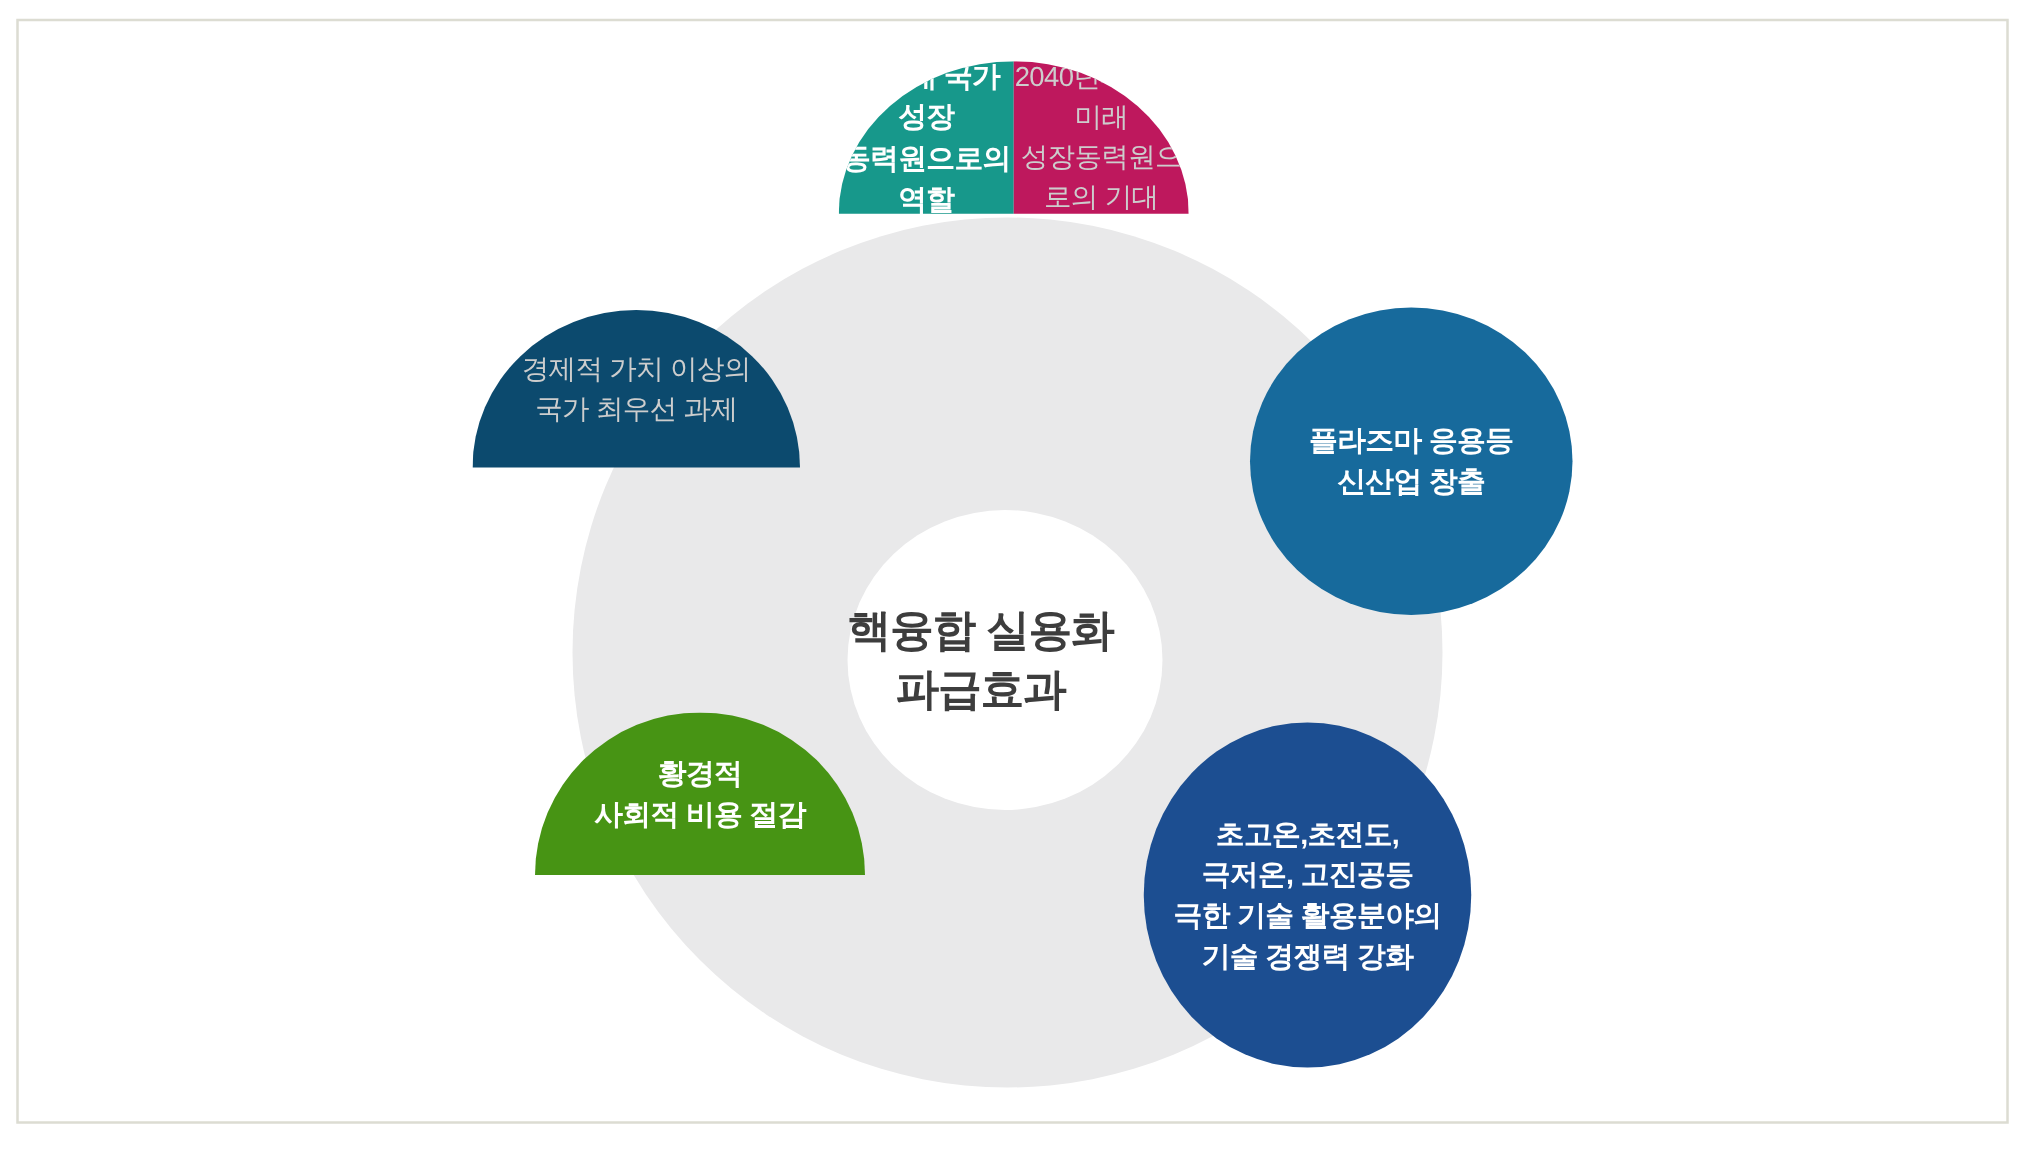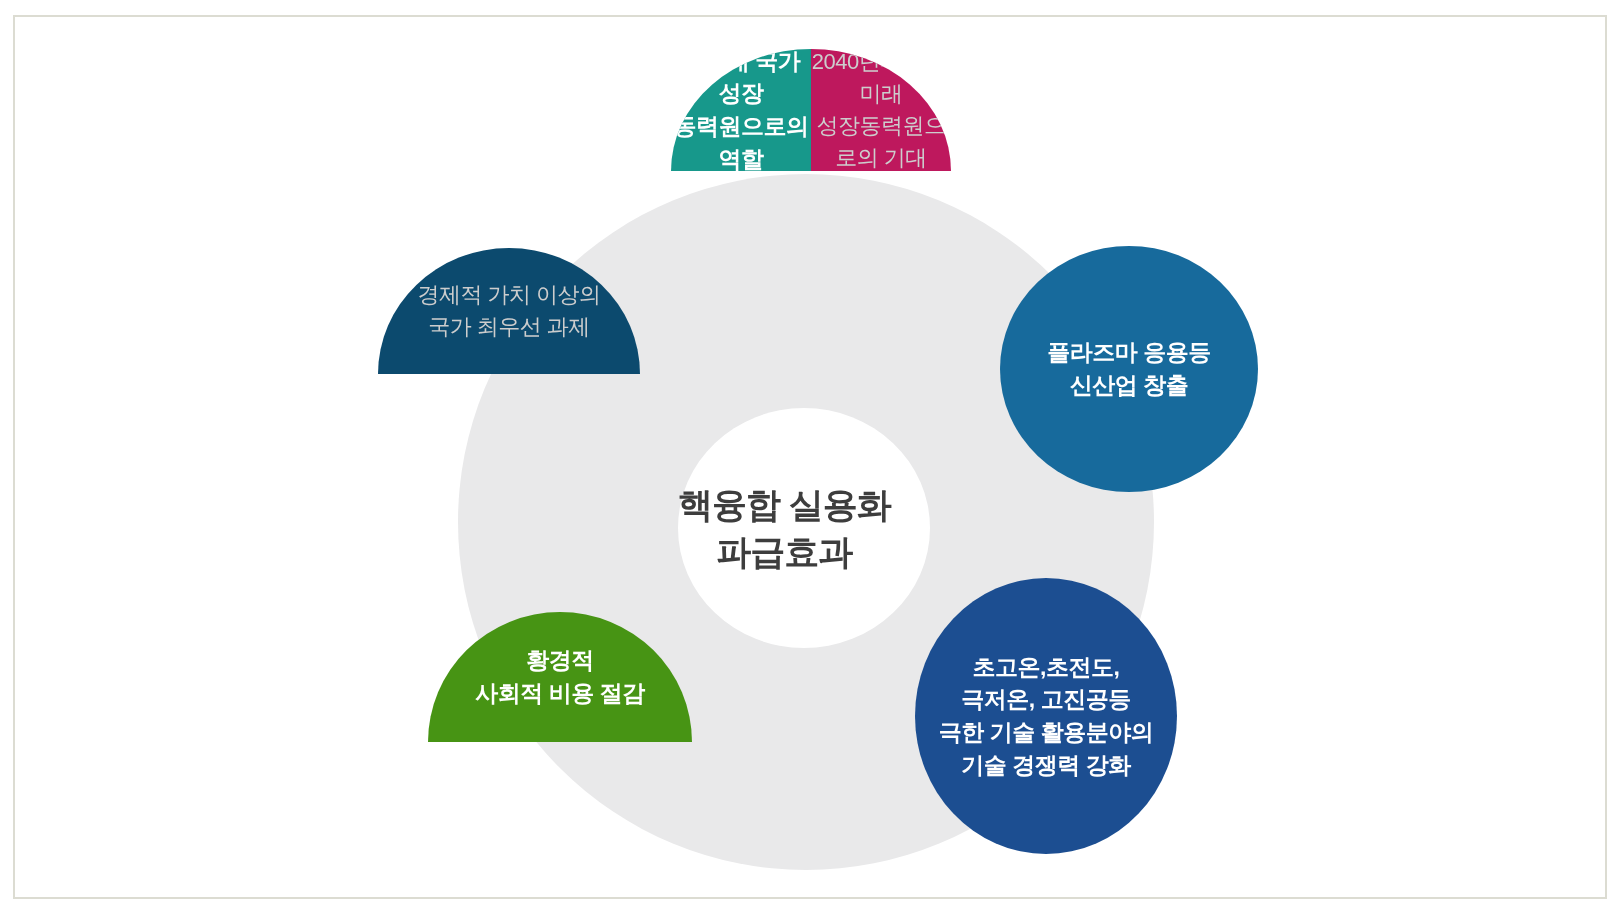--- a/index.html
+++ b/index.html
@@ -88,21 +88,21 @@
     font-weight: 400;
     color: #cdcdcd;
     text-align: center;
     white-space: pre-line;
     line-height: 1.45;
     letter-spacing: -0.5px;
   }
   .node-top  { left: 671px; top: 49px;  width: 280px; height: 244px; }
   .node-left { left: 378px; top: 248px; width: 262px; height: 252px; }
   .node-right{ left: 1000px; top: 246px; width: 258px; height: 246px; }
-  .node-bl   { left: 428px; top: 612px; width: 264px; height: 260px; }
+  .node-bl   { left: 428px; top: 570px; width: 264px; height: 260px; }
   .node-br   { left: 915px; top: 578px; width: 262px; height: 276px; }
 </style>
 </head>
 <body>
 
 <div class="canvas">
   <div class="frame"></div>
 
   <div class="circle ring" style="background: rgb(233, 233, 234);"></div>
 

